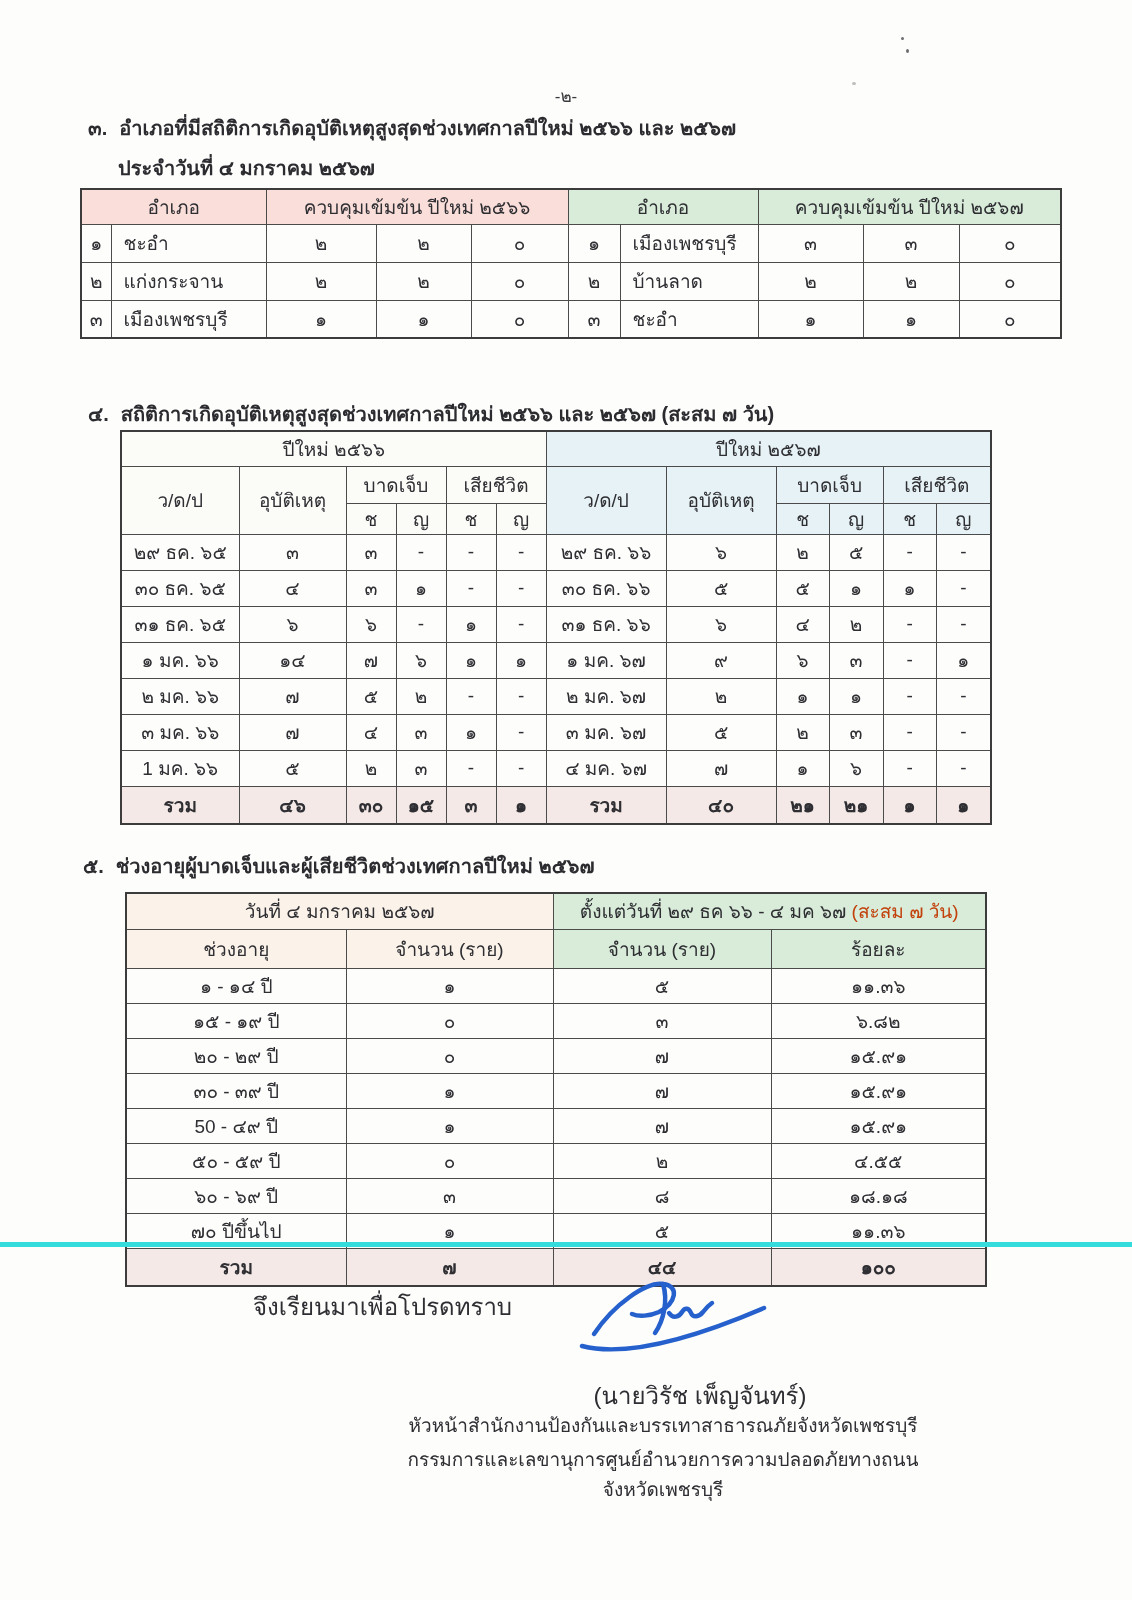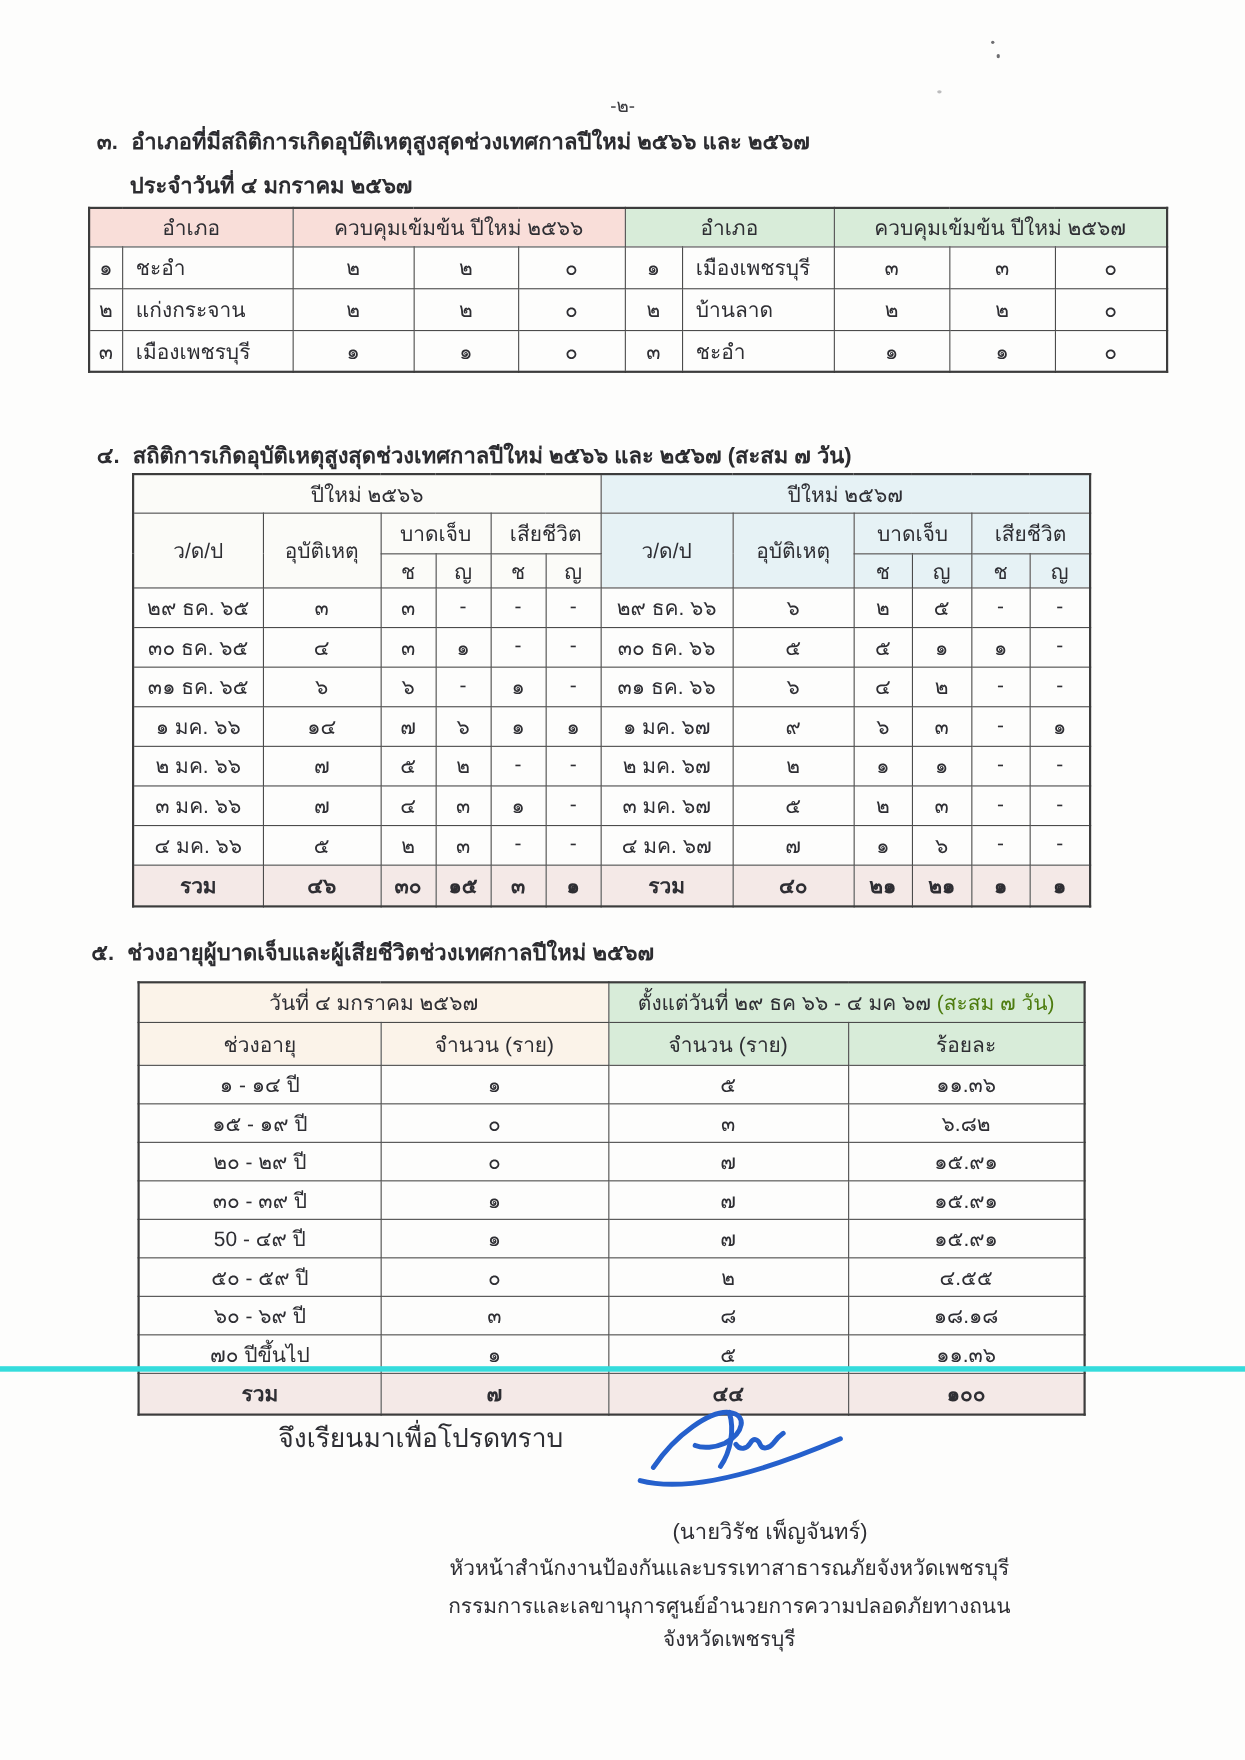--- a/index.html
+++ b/index.html
@@ -43,27 +43,27 @@
   .t2 tbody.total tr { height:38px; }
   .t2 tbody.total td { background:#f4e9e7; font-weight:700; }
 
   
   .t3 { left:125px; top:892px; width:860px; }
   .t3 thead tr.r1 { height:36px; }
   .t3 thead tr.r2 { height:39px; }
   .t3 tbody tr { height:35px; }
   .t3 tbody.total tr { height:38px; }
   .t3 tbody.total td { background:#f4e9e7; font-weight:700; }
-  .red-note { color:#4d7c0f; }
+  .red-note { color:#c2410c; }
 
   .scan-line { position:absolute; left:0; top:1242px; width:1132px; height:5px; background:#35dcdc; }
 
   .closing { position:absolute; left:253px; top:1287px; font-size:24px; }
   .sig-wrap { position:absolute; left:568px; top:1272px; width:205px; height:92px; }
-  .signer-name  { position:absolute; left:540px; top:1376px; width:320px; text-align:center; font-size:20px; }
+  .signer-name  { position:absolute; left:540px; top:1376px; width:320px; text-align:center; font-size:24px; }
   .signer-title { position:absolute; left:383px; width:560px; text-align:center; font-size:19px; }
   .st1 { top:1410px; } .st2 { top:1444px; }
 
   .speck { position:absolute; border-radius:50%; background:#6d6d70; }
   .sp1 { left:901px; top:37px;  width:3px; height:3px; }
   .sp2 { left:906px; top:49px;  width:3px; height:4px; }
   .sp3 { left:852px; top:82px;  width:4px; height:3px; opacity:.45; }
 </style>
 </head>
 <body>
@@ -265,21 +265,21 @@
           <td>๑</td>
           <td>-</td>
           <td>๓ มค. ๖๗</td>
           <td>๕</td>
           <td>๒</td>
           <td>๓</td>
           <td>-</td>
           <td>-</td>
         </tr>
         <tr>
-          <td>๔ มค. ๖๖</td>
+          <td>1 มค. ๖๖</td>
           <td>๕</td>
           <td>๒</td>
           <td>๓</td>
           <td>-</td>
           <td>-</td>
           <td>๔ มค. ๖๗</td>
           <td>๗</td>
           <td>๑</td>
           <td>๖</td>
           <td>-</td>

